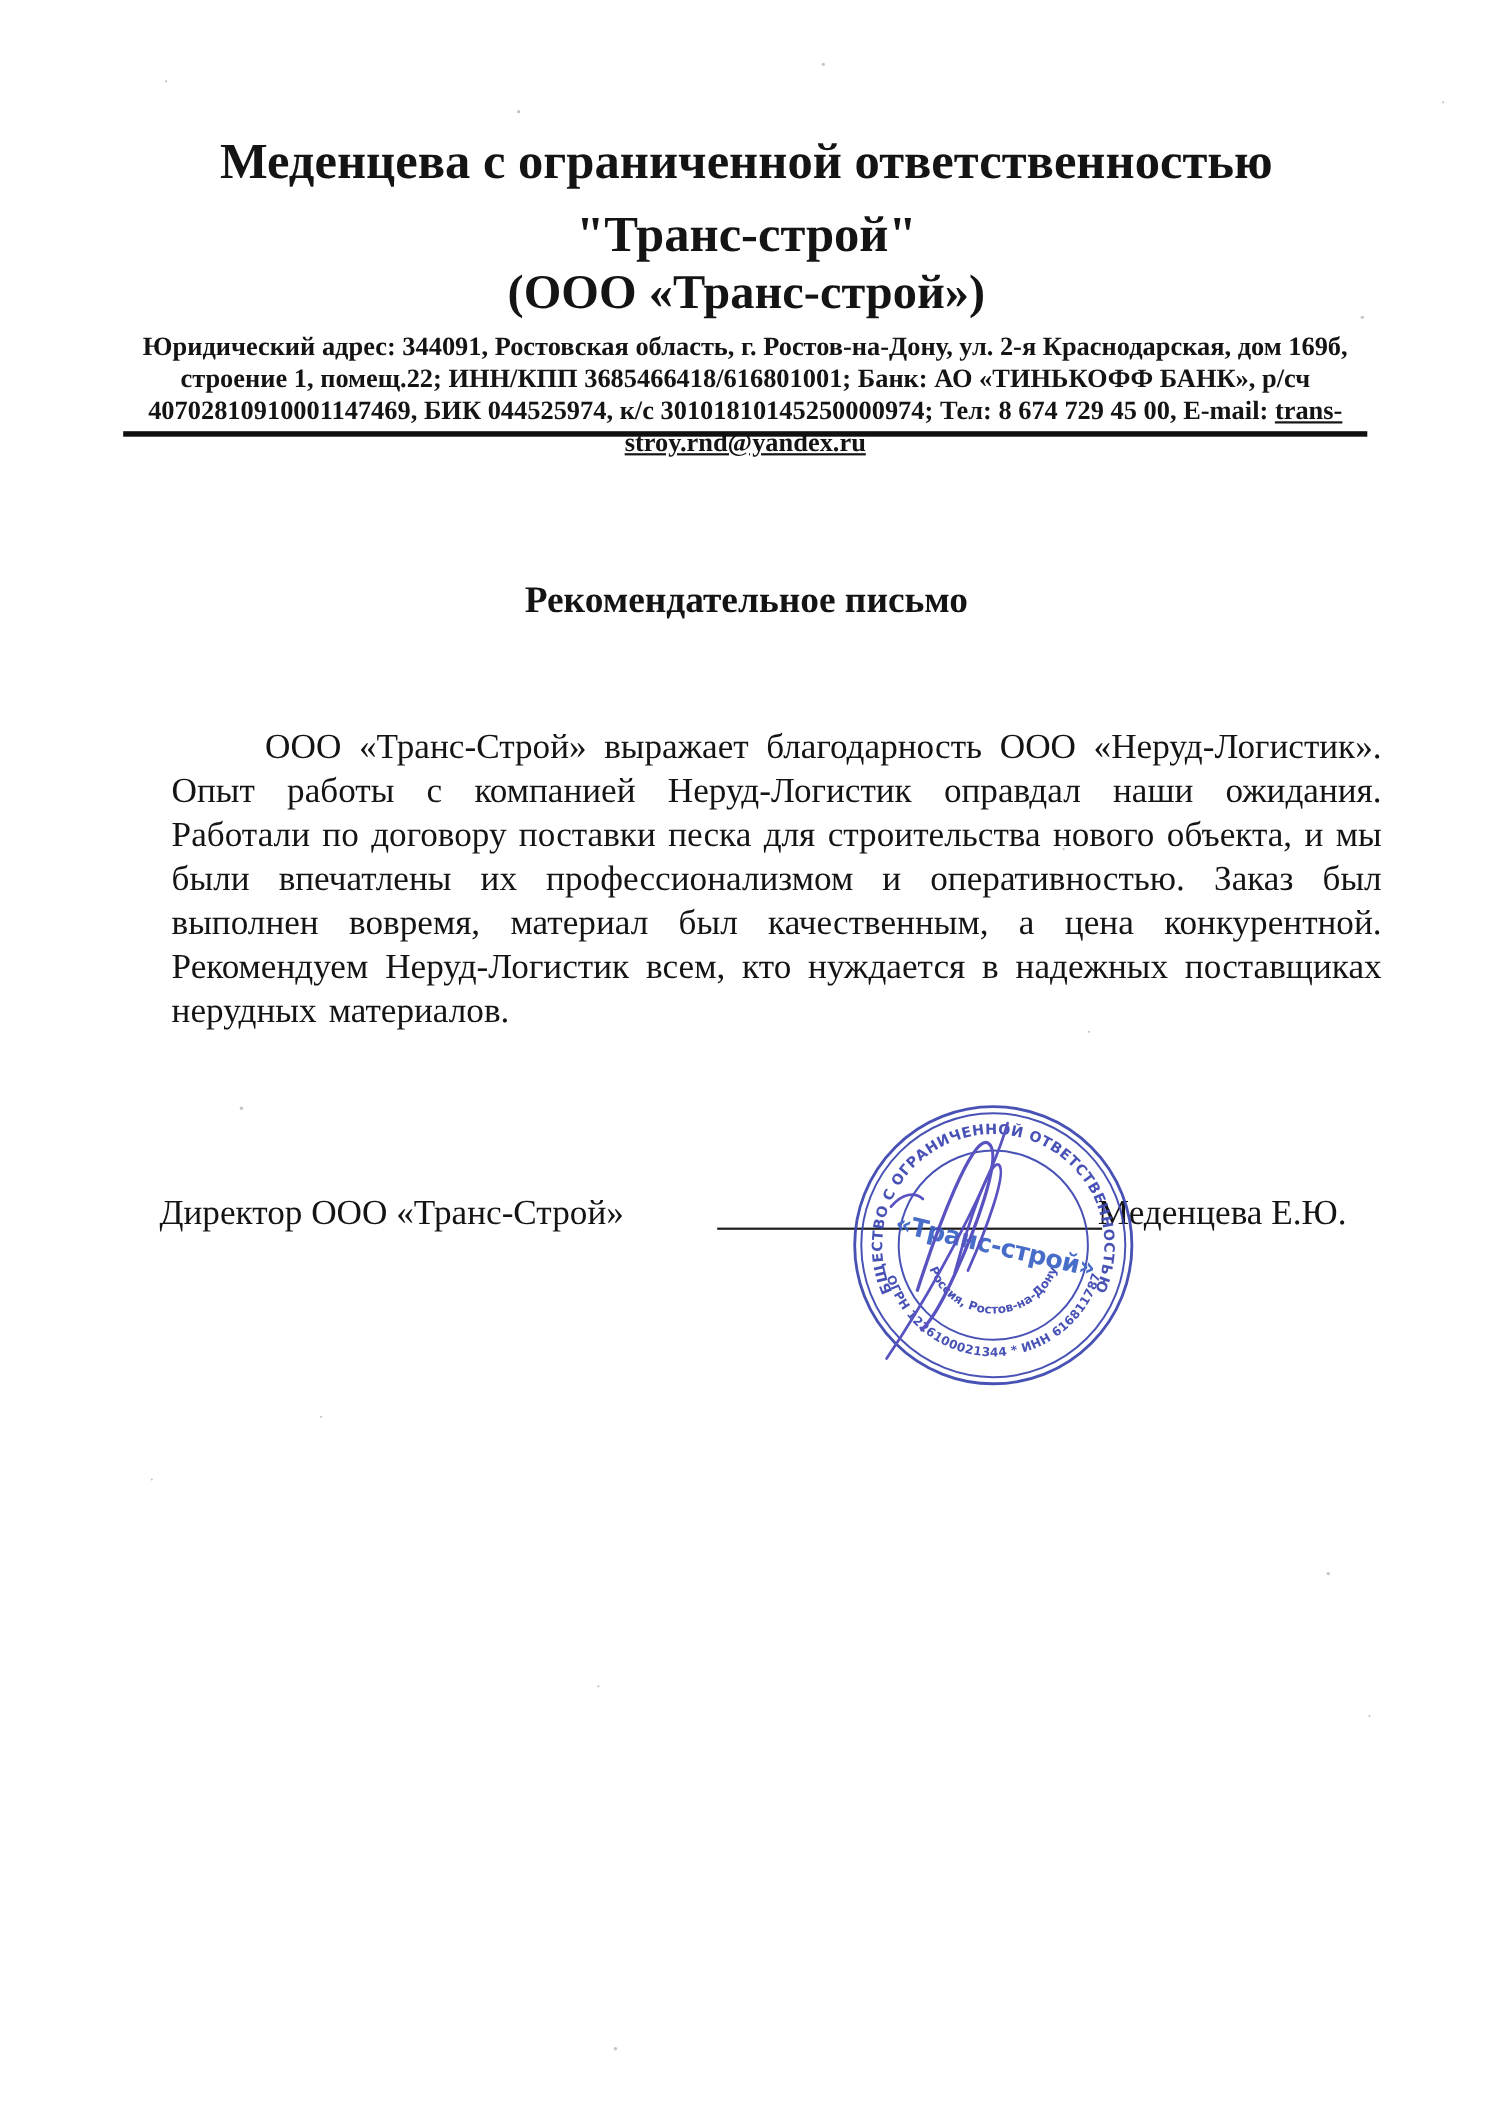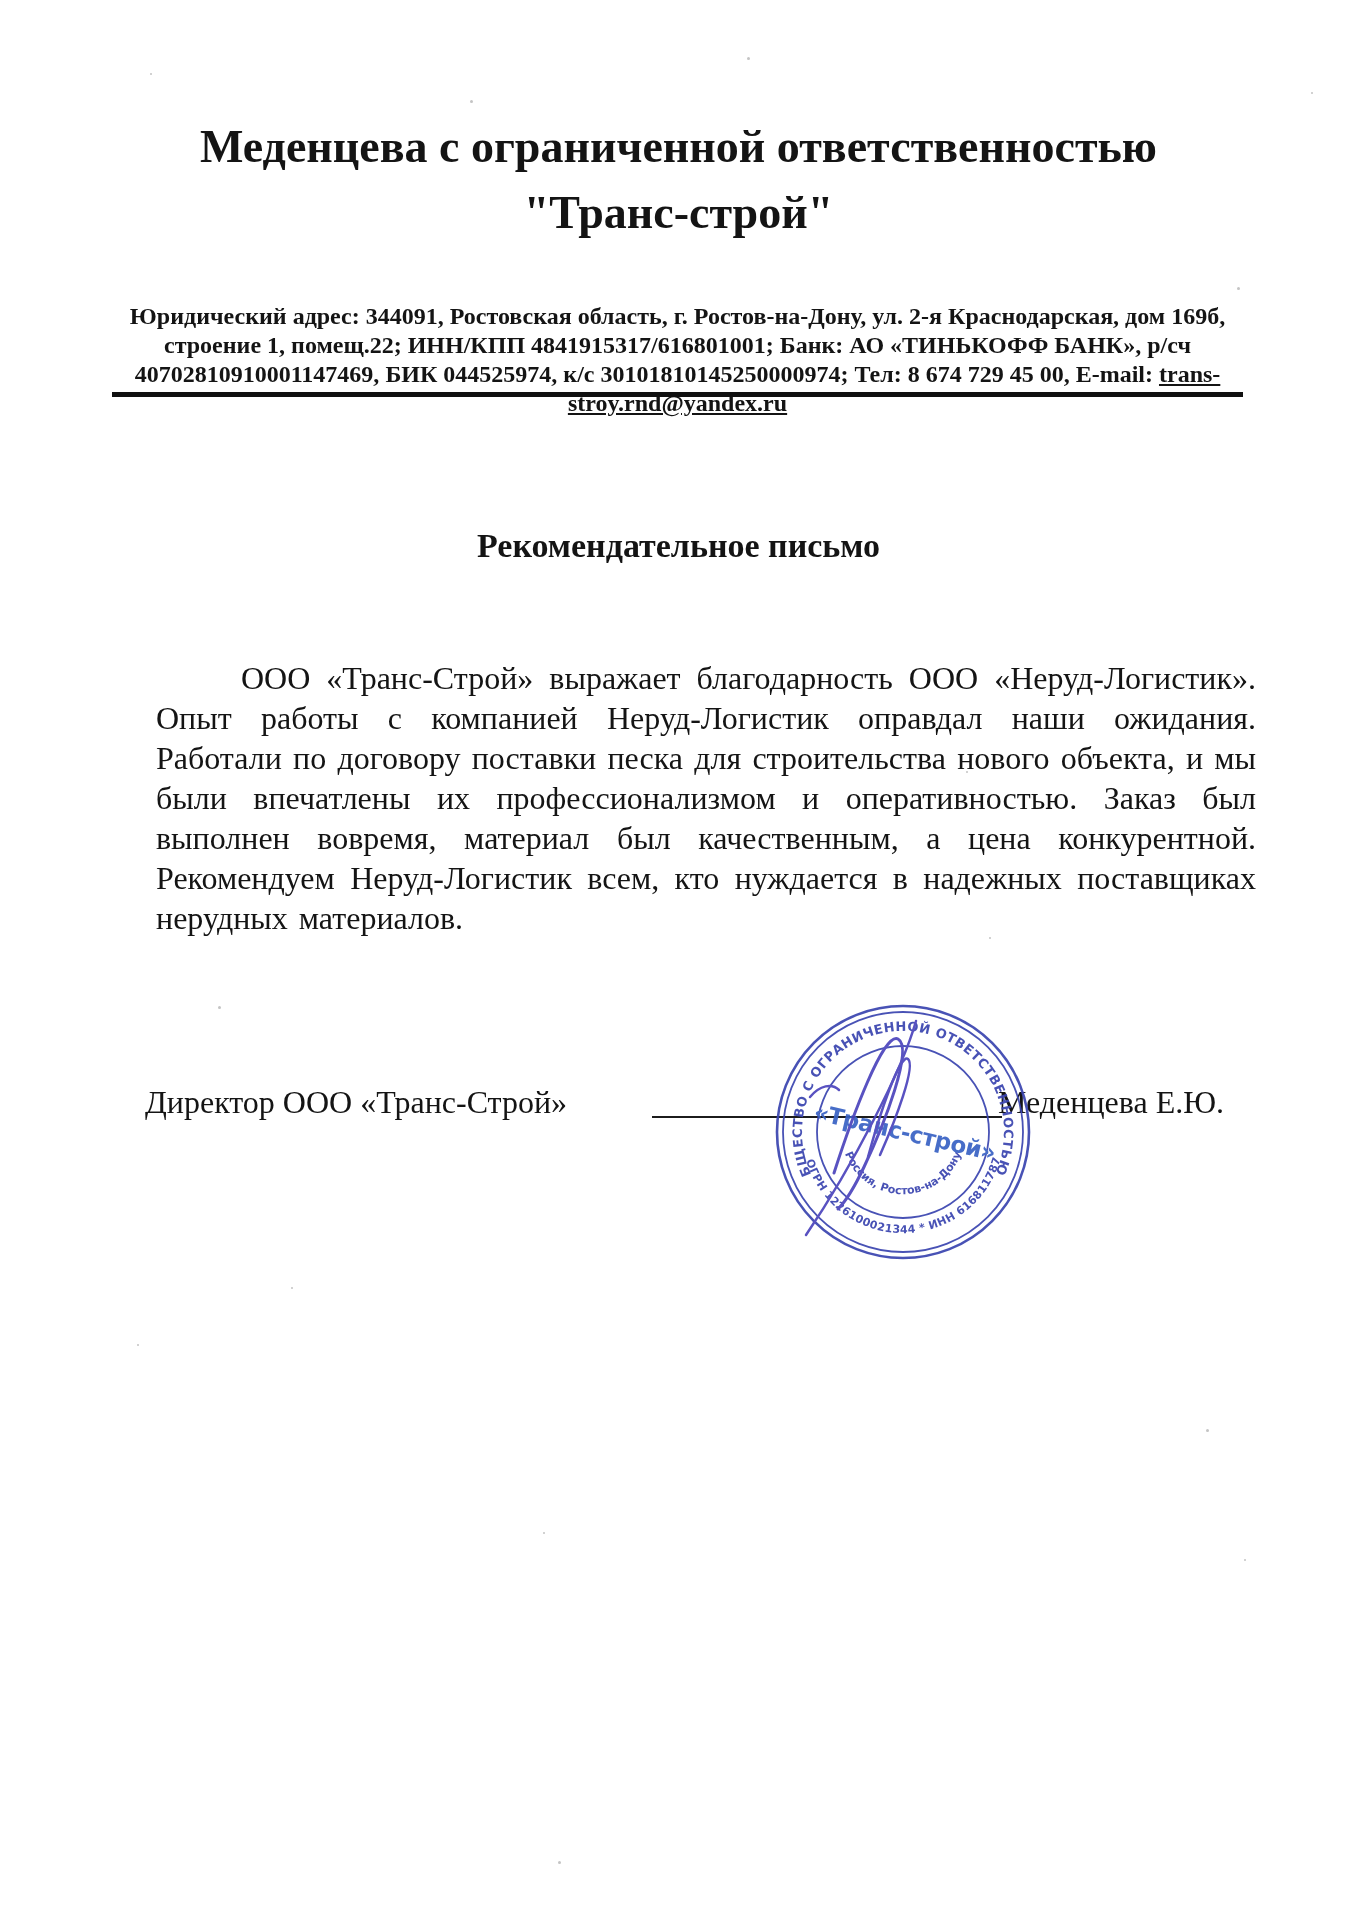--- a/index.html
+++ b/index.html
@@ -47,24 +47,25 @@
   <div class="speck" style="left:218px;top:1006px;width:3px;height:3px;"></div>
   <div class="speck" style="left:137px;top:1344px;width:2px;height:2px;"></div>
   <div class="speck" style="left:291px;top:1287px;width:2px;height:2px;"></div>
   <div class="speck" style="left:1206px;top:1429px;width:3px;height:3px;"></div>
   <div class="speck" style="left:543px;top:1532px;width:2px;height:2px;"></div>
   <div class="speck" style="left:1244px;top:1559px;width:2px;height:2px;"></div>
   <div class="speck" style="left:558px;top:1861px;width:3px;height:3px;"></div>
 
   <div class="hline h1">Меденцева с ограниченной ответственностью</div>
   <div class="hline h2">"Транс-строй"</div>
+  <div class="hline h3">(ООО «Транс-строй»)</div>
 
   <div class="reqs">
     <span>Юридический адрес: 344091, Ростовская область, г. Ростов-на-Дону, ул. 2-я Краснодарская, дом 169б, строение</span>
-    <span>1, помещ.22; ИНН/КПП 4841915317/616801001; Банк: АО «ТИНЬКОФФ БАНК», р/сч 40702810910001147469,</span>
+    <span>1, помещ.22; ИНН/КПП 3685466418/616801001; Банк: АО «ТИНЬКОФФ БАНК», р/сч 40702810910001147469,</span>
     <span>БИК 044525974, к/с 30101810145250000974; Тел: 8 674 729 45 00, E-mail: </span><span class="email">trans-stroy.rnd@yandex.ru</span>
   </div>
 
   <div class="rule"></div>
 
   <div class="title">Рекомендательное письмо</div>
 
   <p class="body-par">ООО «Транс-Строй» выражает благодарность ООО «Неруд-Логистик». Опыт работы с компанией Неруд-Логистик оправдал наши ожидания. Работали по договору поставки песка для строительства нового объекта, и мы были впечатлены их профессионализмом и оперативностью. Заказ был выполнен вовремя, материал был качественным, а цена конкурентной. Рекомендуем Неруд-Логистик всем, кто нуждается в надежных поставщиках нерудных материалов.</p>
 
   <div class="sig-role">Директор ООО «Транс-Строй»</div>

